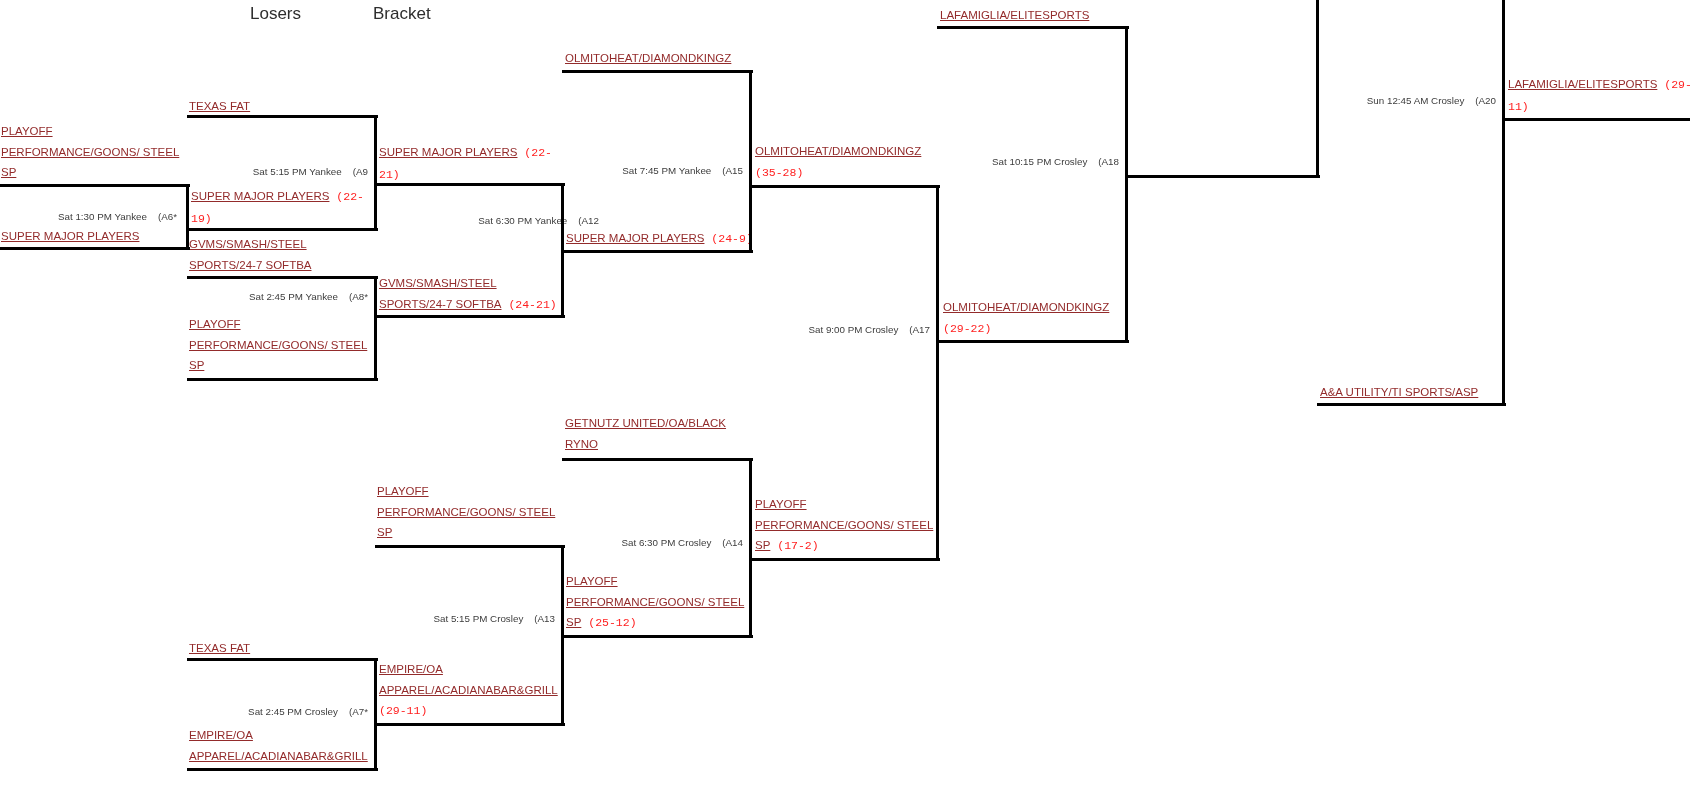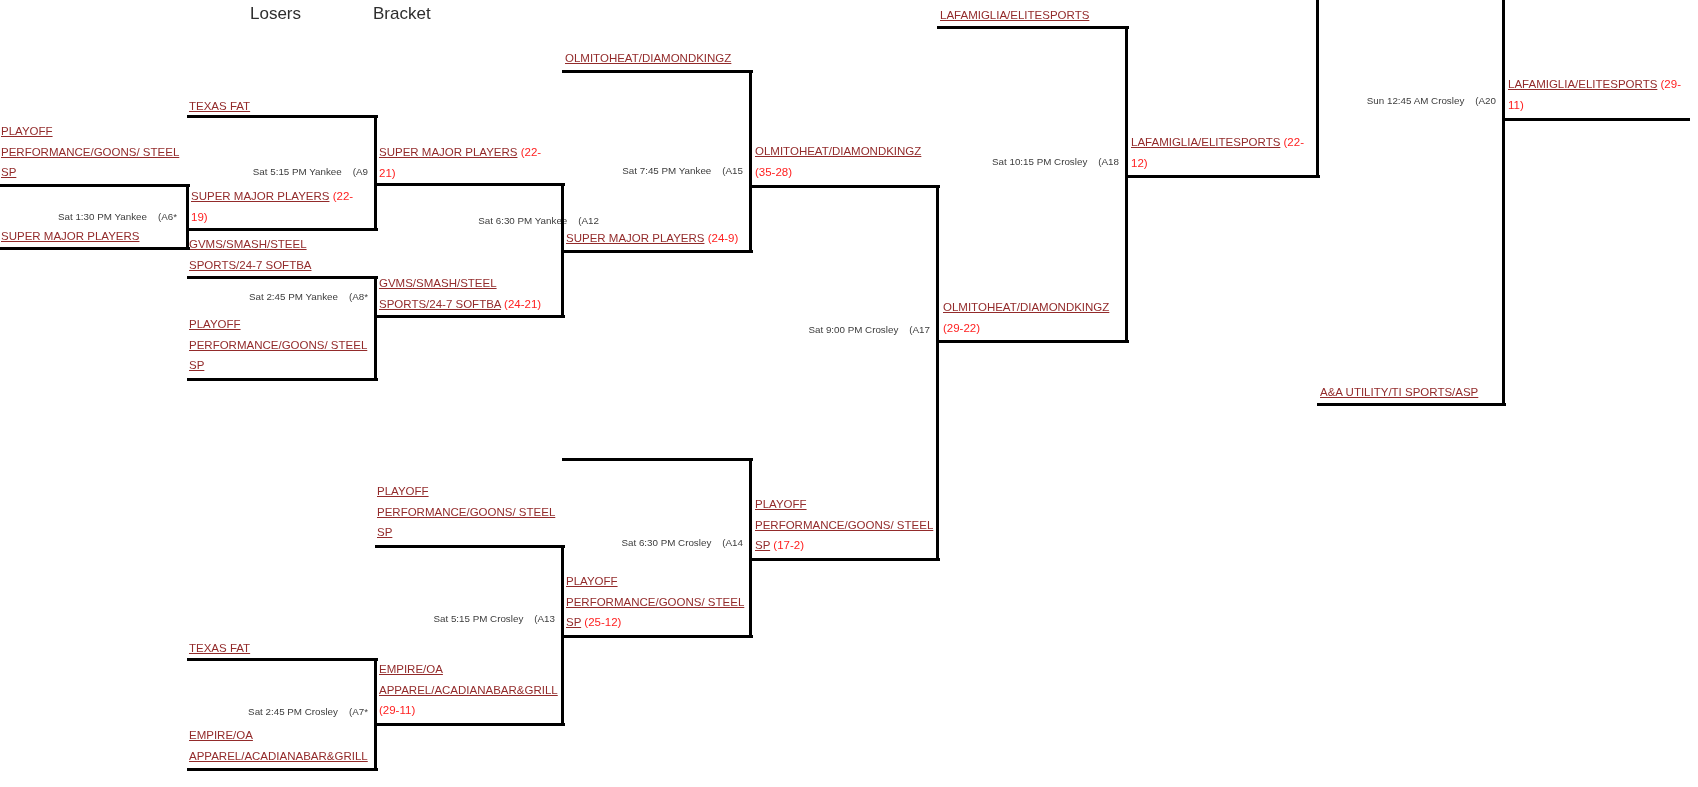--- a/index.html
+++ b/index.html
@@ -24,20 +24,21 @@
     line-height:20.5px;
     white-space:nowrap;
   }
   .tm{
     color:#932b2b;
     text-decoration:underline;
     cursor:pointer;
   }
   .sc{
     color:#ff2020;
+    font-family:Liberation Mono, monospace;
   }
   .sched{
     position:absolute;
     font-size:9.8px;
     color:#3d3d3d;
     text-align:right;
     white-space:nowrap;
   }
   .sched .code{margin-left:11px;}
   .hline{position:absolute;height:3px;background:#000;}
@@ -97,20 +98,24 @@
 
   <div class="lbl" style="left:565px;top:48px;">
     <div><span class="tm">OLMITOHEAT/DIAMONDKINGZ</span></div>
   </div>
 
   <div class="lbl" style="left:755px;top:141px;">
     <div><span class="tm">OLMITOHEAT/DIAMONDKINGZ</span></div>
     <div><span class="sc">(35-28)</span></div>
   </div>
 
+  <div class="lbl" style="left:565px;top:413px;">
+    <div><span class="tm">GETNUTZ UNITED/OA/BLACK</span></div>
+    <div><span class="tm">RYNO</span></div>
+  </div>
 
   <div class="lbl" style="left:377px;top:481px;">
     <div><span class="tm">PLAYOFF</span></div>
     <div><span class="tm">PERFORMANCE/GOONS/ STEEL</span></div>
     <div><span class="tm">SP</span></div>
   </div>
 
   <div class="lbl" style="left:566px;top:571px;">
     <div><span class="tm">PLAYOFF</span></div>
     <div><span class="tm">PERFORMANCE/GOONS/ STEEL</span></div>
@@ -140,24 +145,20 @@
 
   <div class="lbl" style="left:943px;top:297px;">
     <div><span class="tm">OLMITOHEAT/DIAMONDKINGZ</span></div>
     <div><span class="sc">(29-22)</span></div>
   </div>
 
   <div class="lbl" style="left:940px;top:5px;">
     <div><span class="tm">LAFAMIGLIA/ELITESPORTS</span></div>
   </div>
 
-  <div class="lbl" style="left:1131px;top:132px;">
-    <div><span class="tm">LAFAMIGLIA/ELITESPORTS</span><span class="sc"> (22-</span></div>
-    <div><span class="sc">12)</span></div>
-  </div>
 
   <div class="lbl" style="left:1508px;top:74px;">
     <div><span class="tm">LAFAMIGLIA/ELITESPORTS</span><span class="sc"> (29-</span></div>
     <div><span class="sc">11)</span></div>
   </div>
 
   <div class="lbl" style="left:1320px;top:382px;">
     <div><span class="tm">A&amp;A UTILITY/TI SPORTS/ASP</span></div>
   </div>
 

